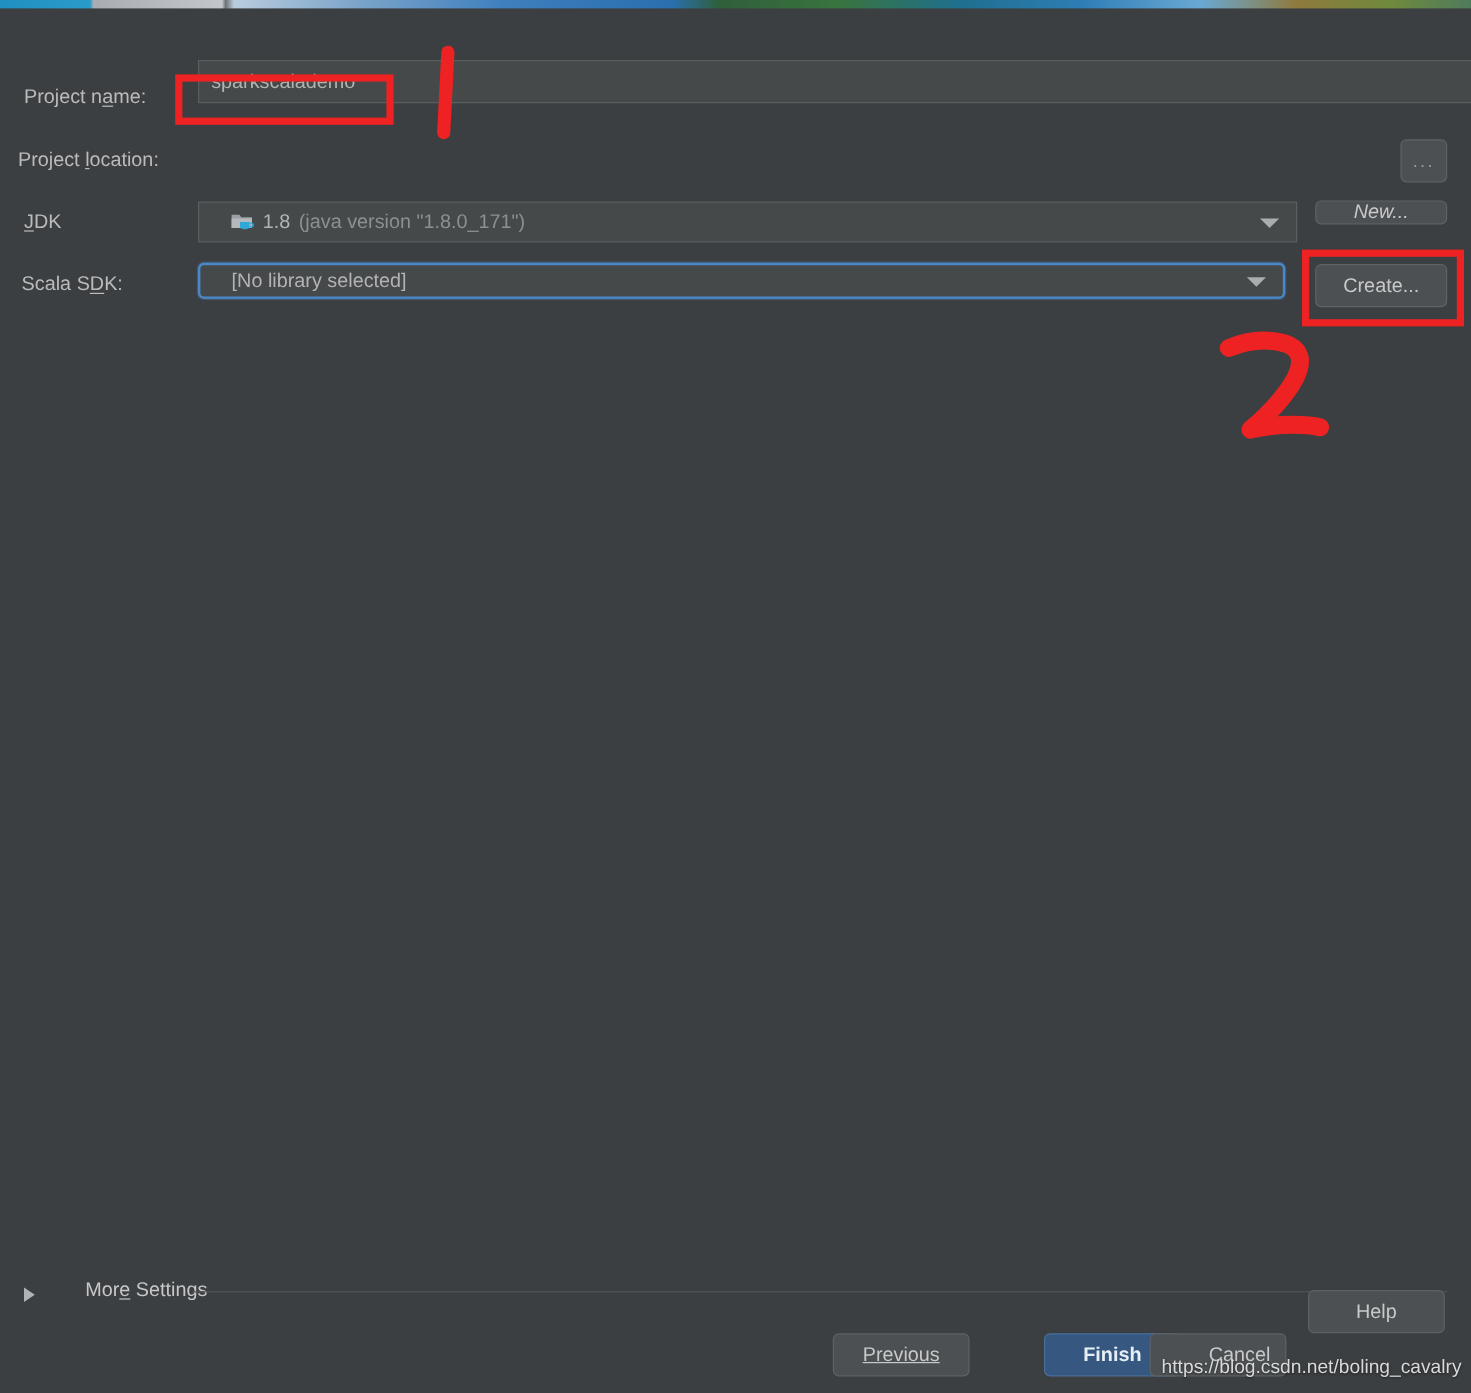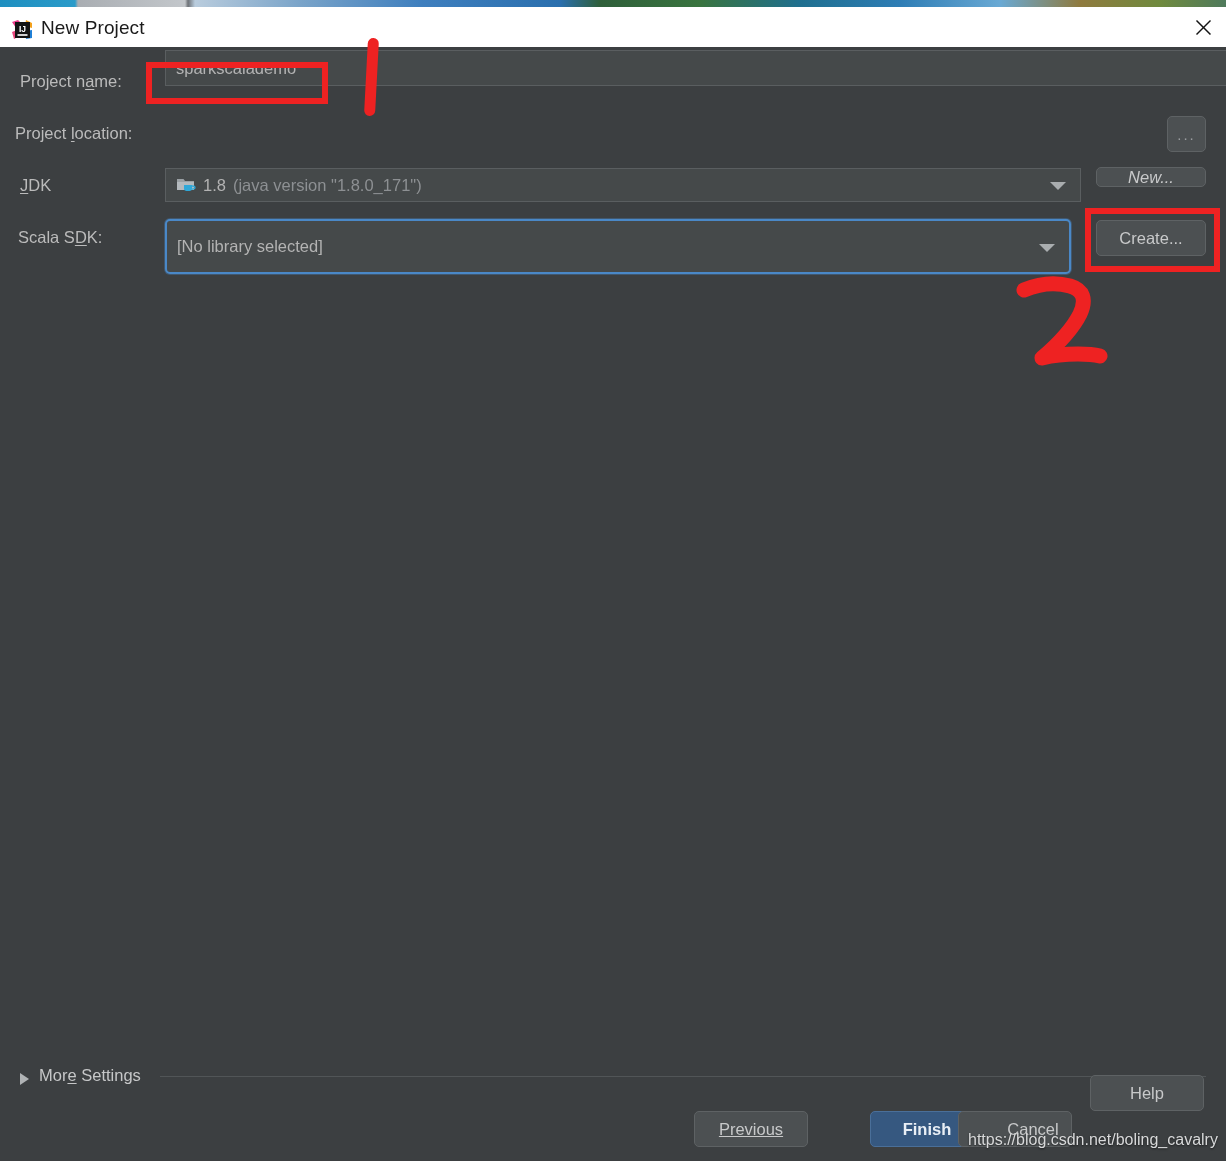--- a/index.html
+++ b/index.html
@@ -104,21 +104,21 @@
   
   .combo {
     position: absolute;
     box-sizing: border-box;
     background: #45494a;
     border: 1px solid #5a5e60;
     color: #b3b3b3;
     font-size: 16.5px;
     display: flex;
     align-items: center;
-    padding-left: 10px;
+    padding-left: 26px;
     overflow: hidden;
     white-space: nowrap;
   }
   .combo.focused {
     border: 2px solid #4a88c7;
     border-radius: 5px;
     background: #45494a;
     box-shadow: 0 0 0 1px rgba(74,136,199,.35);
   }
   .combo .arrow {
@@ -163,20 +163,21 @@
     border: 1px solid #4a6f99;
     color: #e8eef5;
     font-weight: bold;
   }
 
   
   .more-settings {
     position: absolute;
     display: flex;
     align-items: flex-end;
+    gap: 32px;
   }
   .tri-right {
     width: 0; height: 0;
     border-top: 6px solid transparent;
     border-bottom: 6px solid transparent;
     border-left: 9px solid #b0b3b5;
     margin-right: 10px;
   }
   .more-label {
     font-size: 16.5px;
@@ -220,40 +221,20 @@
     text-shadow: 0 1px 2px rgba(0,0,0,.55);
   }
 </style>
 </head>
 <body>
 
 <div id="app">
 
   <div class="desktop-strip"></div>
 
-  <div class="titlebar">
-    <div class="title-icon">
-      <svg width="22" height="22" viewBox="0 0 22 22">
-        <path d="M1 3 L7 1 L11 5 L5 9 Z" fill="#ea3a8a"></path>
-        <path d="M15 1 L21 4 L21 9 L14 7 Z" fill="#f4a11c"></path>
-        <path d="M1 13 L6 11 L9 17 L3 20 Z" fill="#e8457c"></path>
-        <path d="M14 12 L21 11 L21 19 L15 20 Z" fill="#1f7fd6"></path>
-        <rect x="4" y="3" width="15" height="16" fill="#131313"></rect>
-        <text x="11.5" y="13.3" font-family="Liberation Sans, sans-serif" font-size="8.5" font-weight="bold" fill="#ffffff" text-anchor="middle">IJ</text>
-        <rect x="6.5" y="15.2" width="10" height="1.6" fill="#ffffff"></rect>
-      </svg>
-    </div>
-    <div class="title-text">New Project</div>
-    <div class="close-btn">
-      <svg width="17" height="17" viewBox="0 0 17 17">
-        <line x1="1.5" y1="1.5" x2="15.5" y2="15.5" stroke="#141414" stroke-width="1.5"></line>
-        <line x1="15.5" y1="1.5" x2="1.5" y2="15.5" stroke="#141414" stroke-width="1.5"></line>
-      </svg>
-    </div>
-  </div>
 
   <div class="dialog">
 
     <div class="flabel" style="left:20px; top:25px;"><span>Project n</span><u>a</u><span>me:</span></div>
     <div class="tfield" style="left:165px; top:3px; width:1144px; height:36px;">
       <span>sparkscalademo</span>
     </div>
 
     <div class="flabel" style="left:15px; top:77px;"><span>Project </span><u>l</u><span>ocation:</span></div>
     <div class="btn square-dots" style="left:1167px; top:69px; width:39px; height:36px;">...</div>
@@ -268,21 +249,21 @@
           <path d="M16 10 Q19 10 19 11.6 Q19 13.2 16 13.2" fill="none" stroke="#2fa8d8" stroke-width="1.3"></path>
         </svg>
       </span>
       <span>1.8</span>
       <span class="jdk-dim" style="margin-left:7px;">(java version "1.8.0_171")</span>
       <span class="arrow"></span>
     </div>
     <div class="btn" style="left:1096px; top:120px; width:110px; height:20px;font-style:italic;">New...</div>
 
     <div class="flabel" style="left:18px; top:181px;"><span>Scala S</span><u>D</u><span>K:</span></div>
-    <div class="combo focused" style="left:165px; top:172px; width:906px; height:55px;">
+    <div class="combo focused" style="left:165px; top:172px; width:906px; height:30px;">
       <span>[No library selected]</span>
       <span class="arrow"></span>
     </div>
     <div class="btn" style="left:1096px; top:173px; width:110px; height:36px;">Create...</div>
 
     <div class="more-settings" style="left:20px; top:1019px;">
       <span class="tri-right"></span>
       <span class="more-label"><span>Mor</span><u>e</u><span> Settings</span></span>
     </div>
     <div class="hdivider" style="left:160px; top:1029px; width:1046px;"></div>

